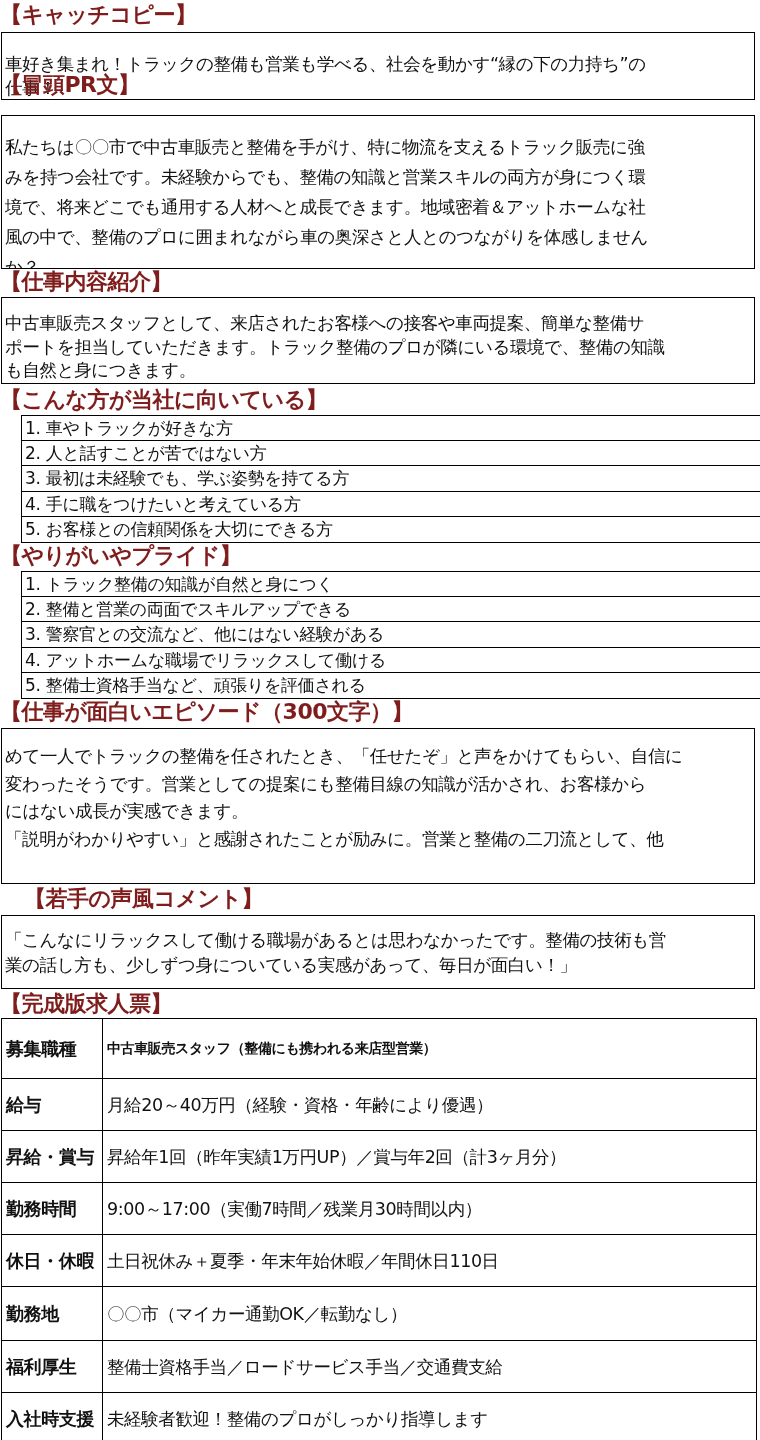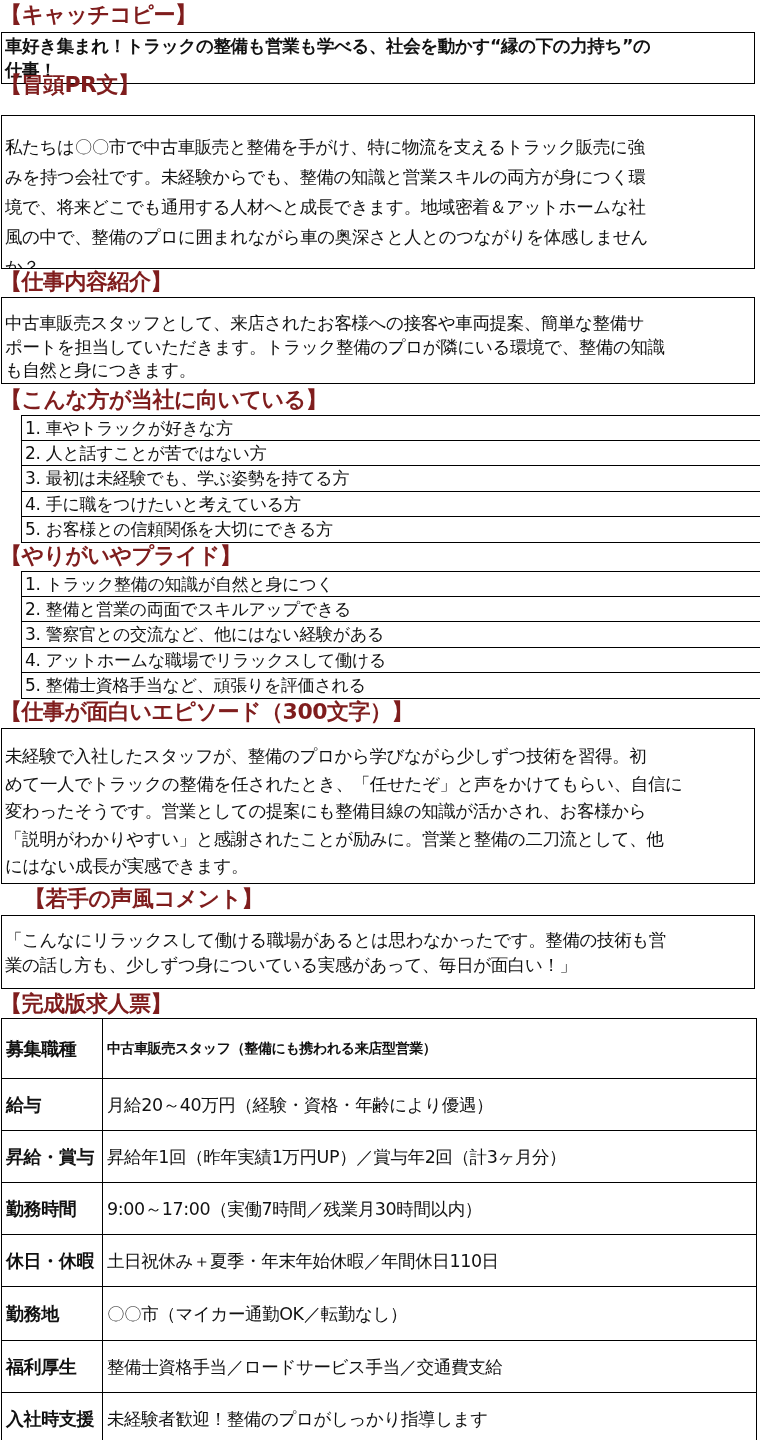--- a/index.html
+++ b/index.html
@@ -39,21 +39,21 @@
     table.job td.k { width: 92px; font-weight: bold; font-size: 18px; line-height: 22px; }
     table.job td.v { white-space: nowrap; }
     table.job tr.head td.v { text-align: left; font-weight: bold; font-size: 14px; }
   </style>
 </head>
 <body>
 
 <div class="sheet">
 
   <div class="heading" style="top:0px;">【キャッチコピー】</div>
-  <div class="box" style="top:32px;height:52px;line-height:24px;padding-top:1px;font-weight:bold;">
+  <div class="box" style="top:32px;height:68px;line-height:24px;padding-top:19px;">
     <span class="line">車好き集まれ！トラックの整備も営業も学べる、社会を動かす“縁の下の力持ち”の</span>
     <span class="line">仕事！</span>
   </div>
 
   <div class="heading" style="top:70px;">【冒頭PR文】</div>
   <div class="box" style="top:115px;height:154px;padding-top:16px;line-height:30px;">
     <span class="line">私たちは〇〇市で中古車販売と整備を手がけ、特に物流を支えるトラック販売に強</span>
     <span class="line">みを持つ会社です。未経験からでも、整備の知識と営業スキルの両方が身につく環</span>
     <span class="line">境で、将来どこでも通用する人材へと成長できます。地域密着＆アットホームな社</span>
     <span class="line">風の中で、整備のプロに囲まれながら車の奥深さと人とのつながりを体感しません</span>
@@ -80,25 +80,24 @@
   <div class="list" style="top:571px;">
     <div class="row">1. トラック整備の知識が自然と身につく</div>
     <div class="row">2. 整備と営業の両面でスキルアップできる</div>
     <div class="row">3. 警察官との交流など、他にはない経験がある</div>
     <div class="row">4. アットホームな職場でリラックスして働ける</div>
     <div class="row">5. 整備士資格手当など、頑張りを評価される</div>
   </div>
 
   <div class="heading" style="top:697px;">【仕事が面白いエピソード（300文字）】</div>
   <div class="box" style="top:728px;height:156px;padding-top:14px;line-height:27.5px;">
-    <span class="line">未経験で入社したスタッフが、整備のプロから学びながら少しずつ技術を習得。初</span>
     <span class="line">めて一人でトラックの整備を任されたとき、「任せたぞ」と声をかけてもらい、自信に</span>
     <span class="line">変わったそうです。営業としての提案にも整備目線の知識が活かされ、お客様から</span>
+    <span class="line">にはない成長が実感できます。</span>
     <span class="line">「説明がわかりやすい」と感謝されたことが励みに。営業と整備の二刀流として、他</span>
-    <span class="line">にはない成長が実感できます。</span>
   </div>
 
   <div class="heading" style="top:884px;margin-left:24px;">【若手の声風コメント】</div>
   <div class="box" style="top:915px;height:74px;padding-top:12px;line-height:25px;">
     <span class="line">「こんなにリラックスして働ける職場があるとは思わなかったです。整備の技術も営</span>
     <span class="line">業の話し方も、少しずつ身についている実感があって、毎日が面白い！」</span>
   </div>
 
   <div class="heading" style="top:989px;">【完成版求人票】</div>
   <table class="job">

